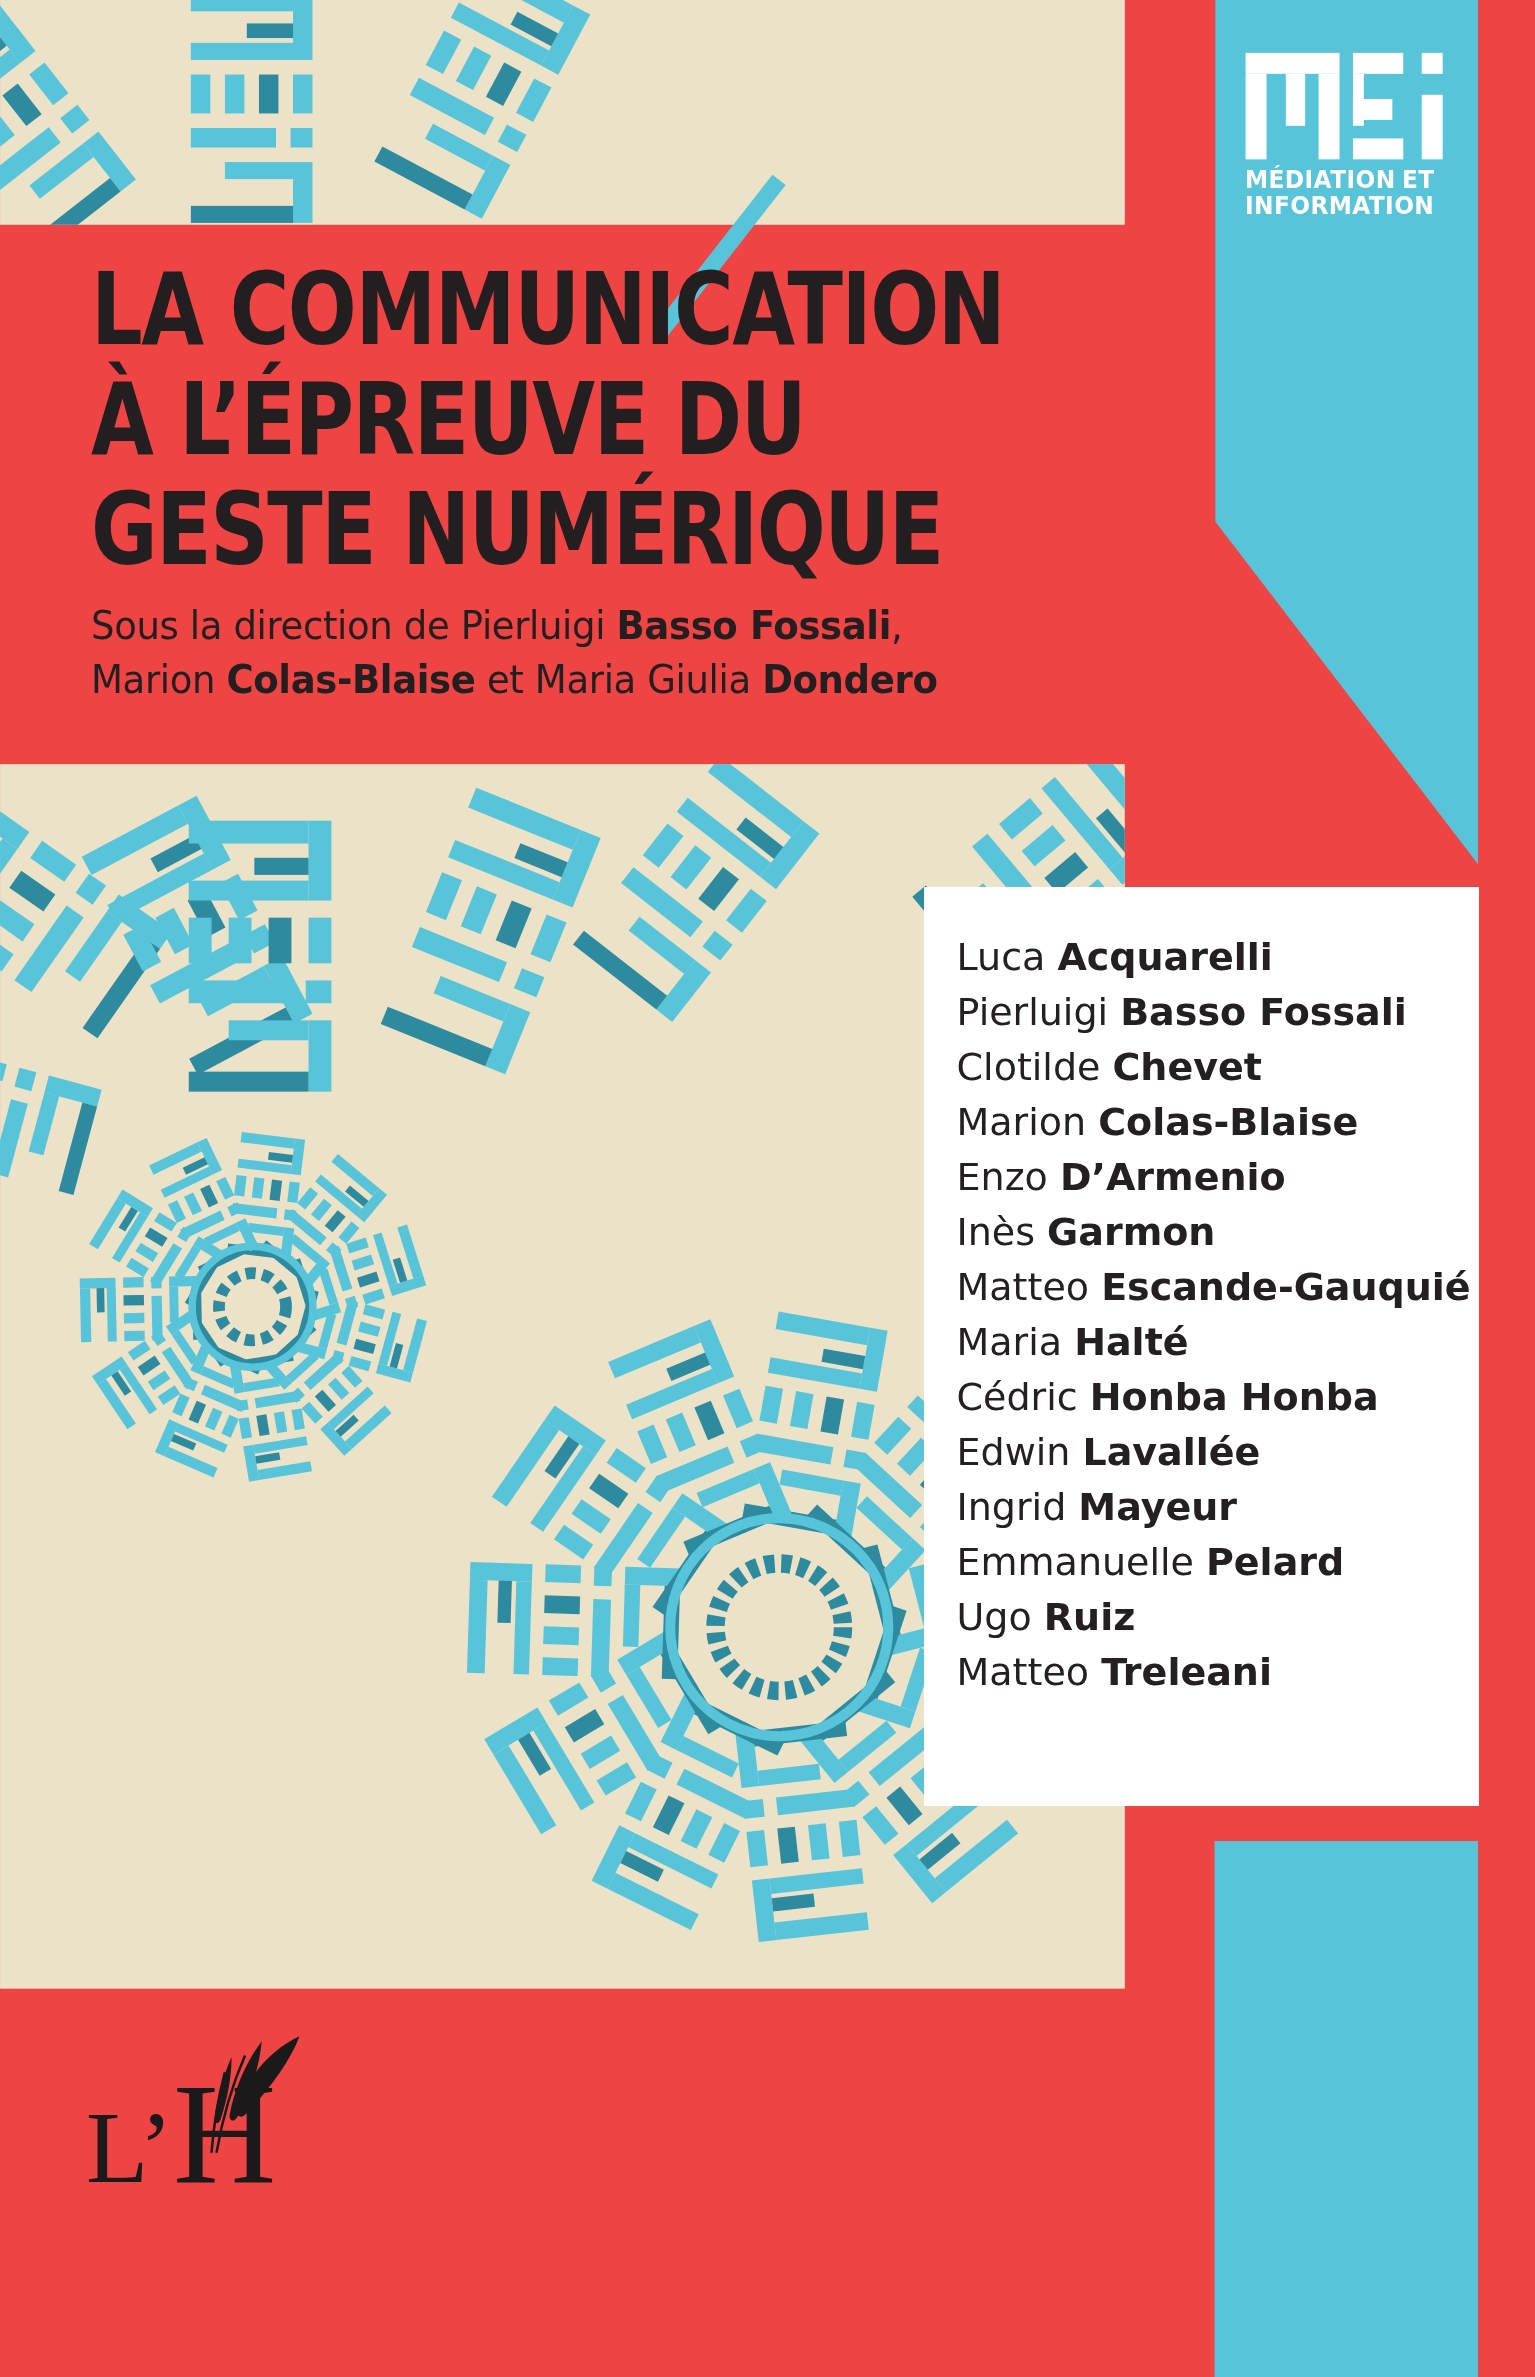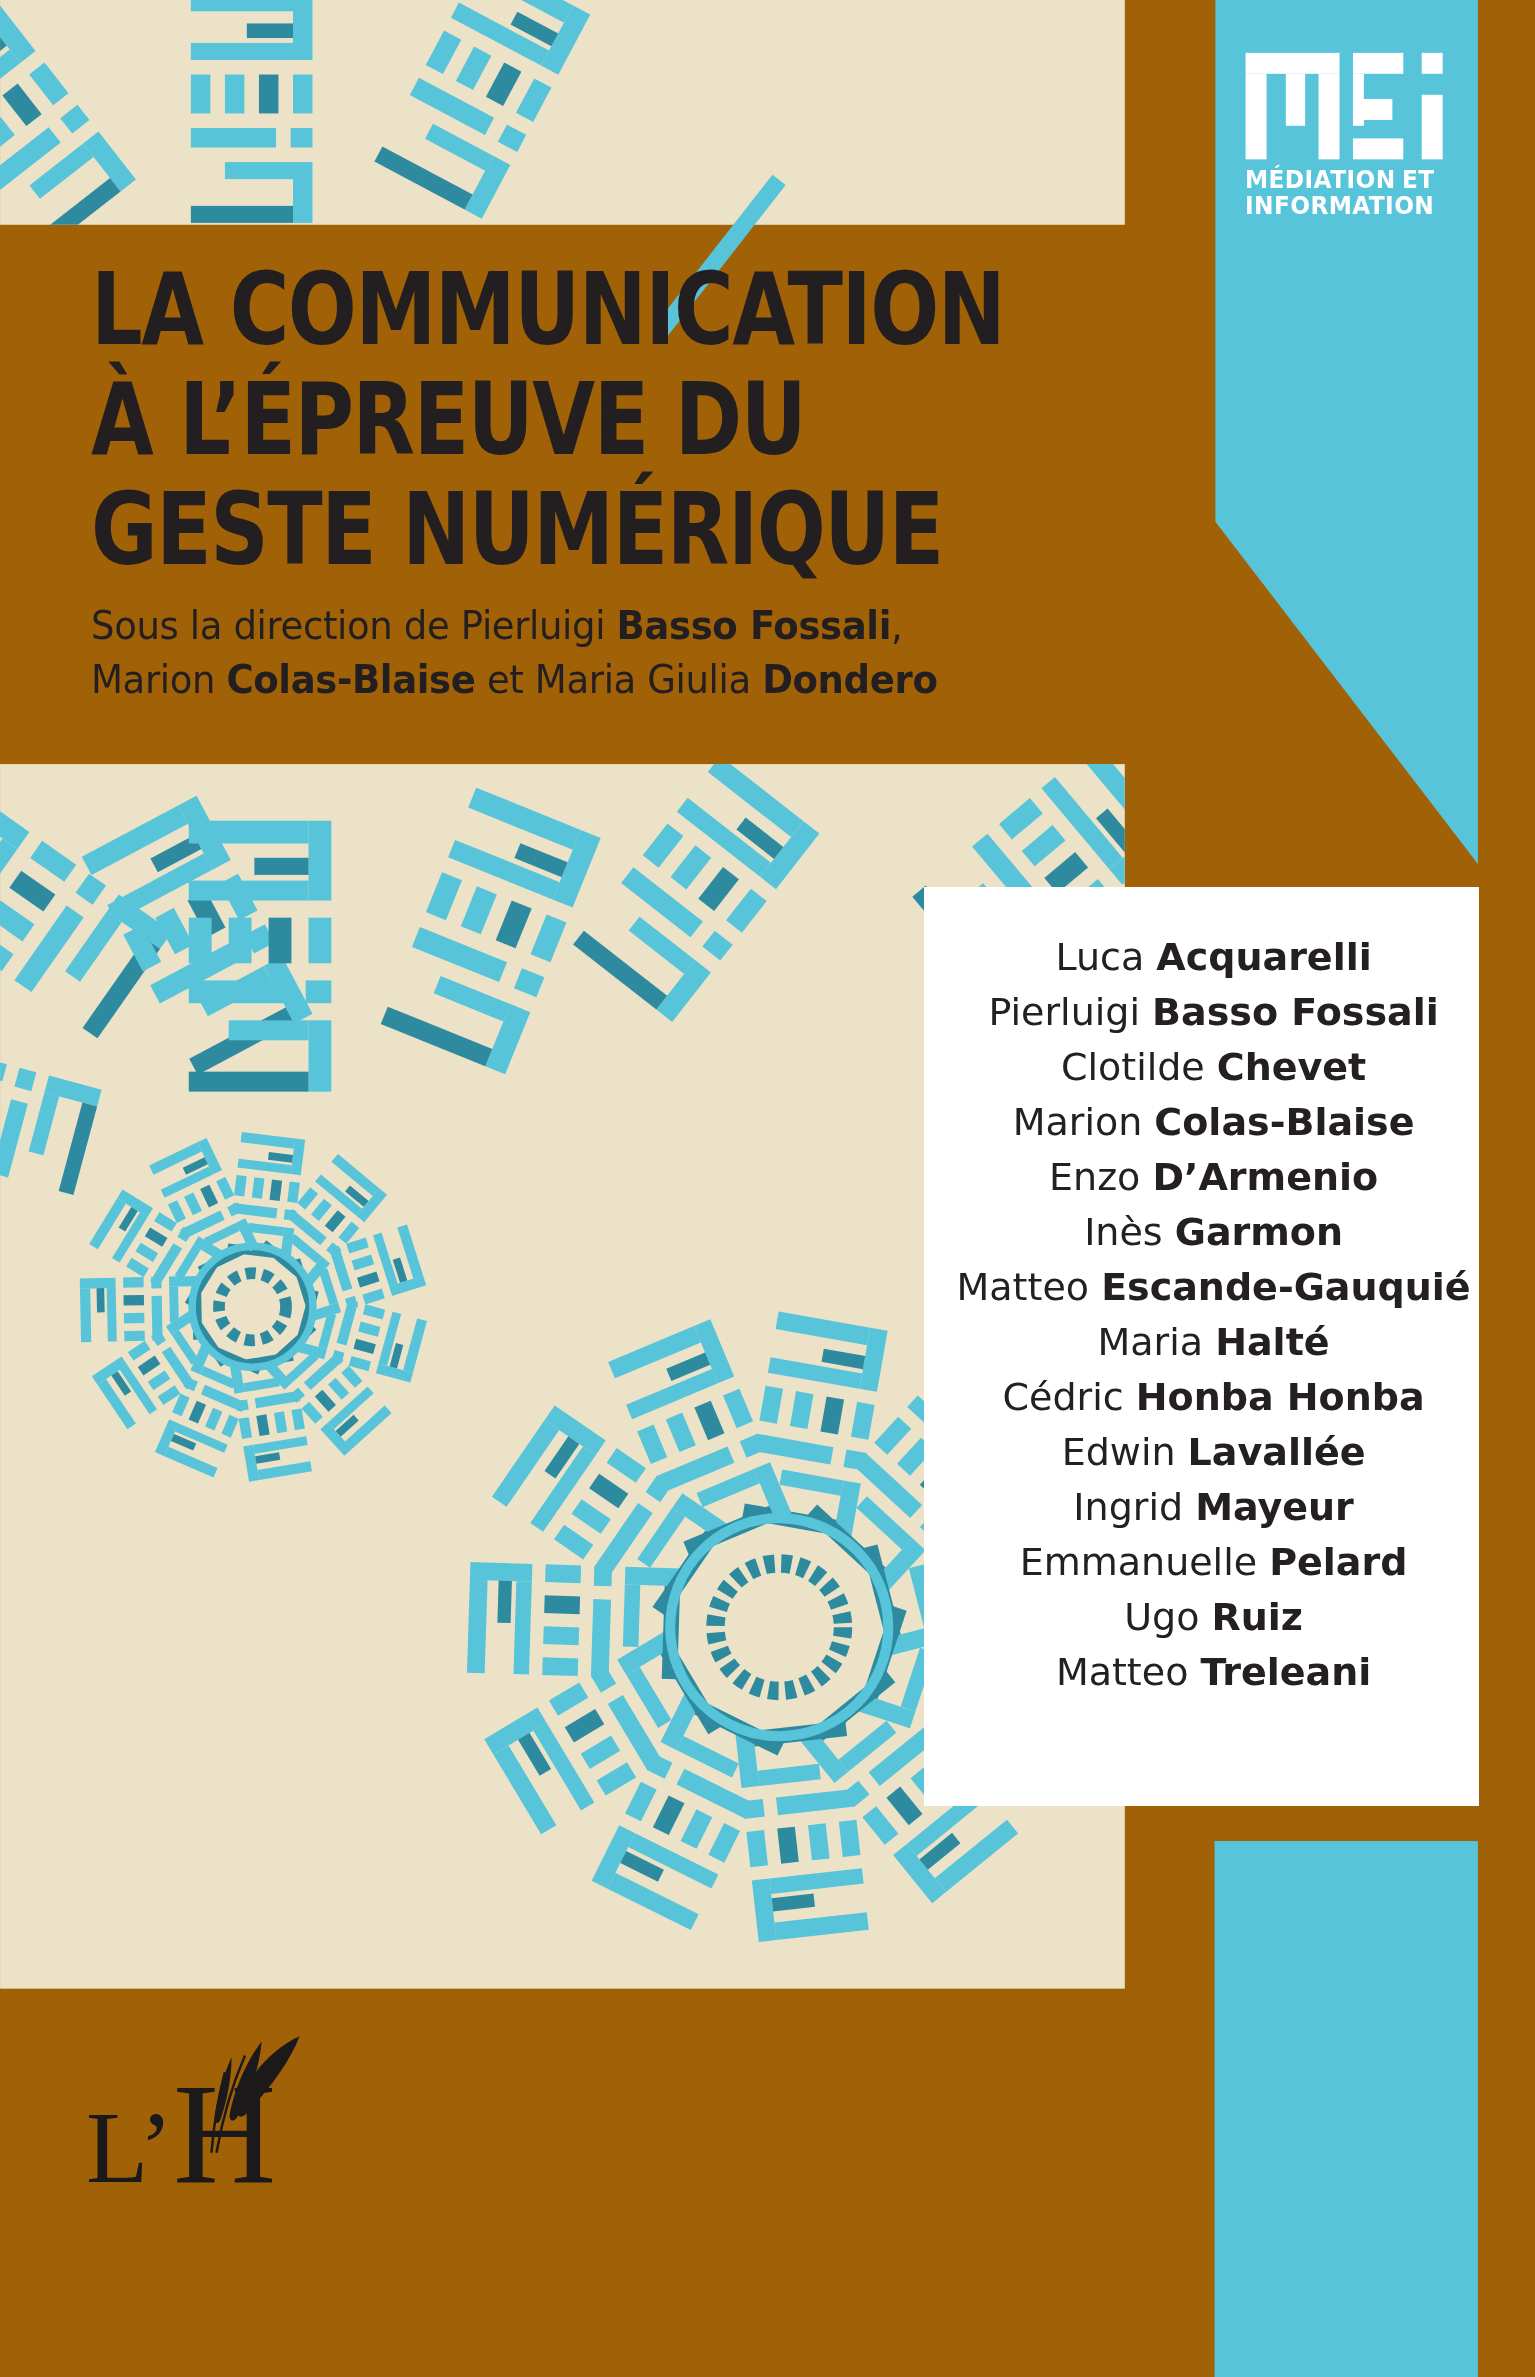--- a/index.html
+++ b/index.html
@@ -1,16 +1,16 @@
 <!DOCTYPE html>
 <html style="font-size:13.4px"><head>
 <meta charset="utf-8">
 <style>
   html,body{margin:0;padding:0;background:#ffffff;}
-  .page{position:relative;width:1535px;height:2377px;background:#a16207;overflow:hidden;
+  .page{position:relative;width:1535px;height:2377px;background:#ef4444;overflow:hidden;
         font-family:"DejaVu Sans","Liberation Sans",sans-serif;}
   svg{display:block;}
   #decor{position:absolute;left:0;top:0;}
   .l{fill:var(--teal);} .d{fill:var(--tealDark);}
 
   
   .mei-word{position:absolute;left:1245px;top:167px;width:227px;color:#fff;
             font-weight:bold;font-size:24px;line-height:26px;letter-spacing:0.4px;
             transform:scaleX(.97);transform-origin:left top;white-space:nowrap;}
   .mei-word .et{margin-left:6.7px;}
@@ -20,21 +20,21 @@
          font-weight:bold;font-size:99px;line-height:110px;letter-spacing:-1.7px;
          transform:scaleX(.82);transform-origin:left top;white-space:nowrap;}
   .subtitle{position:absolute;left:91px;top:599px;color:var(--ink);
             font-size:39px;line-height:54px;letter-spacing:-0.4px;
             transform:scaleX(.95);transform-origin:left top;white-space:nowrap;}
   .subtitle b{font-weight:bold;}
 
   
   .panel{position:absolute;left:924px;top:887px;width:555px;height:919px;
          background:#ffffff;}
-  .authors{position:absolute;right:8.4px;top:43px;text-align:center;
+  .authors{position:absolute;right:8.4px;top:43px;text-align:left;
            font-size:38px;line-height:55px;color:#242021;white-space:nowrap;}
   .authors .last{font-weight:bold;}
 
   
   .publisher{position:absolute;left:86px;top:2063px;display:flex;align-items:baseline;
              color:#1c191a;font-family:"Liberation Serif","DejaVu Serif",serif;}
   .publisher .pl{font-size:102px;line-height:1;}
   .publisher .ph{font-size:143px;line-height:1;}
   .publisher .pr{font-size:81px;line-height:1;letter-spacing:-1.7px;}
   .leaves{position:absolute;left:193px;top:2020px;pointer-events:none;}

